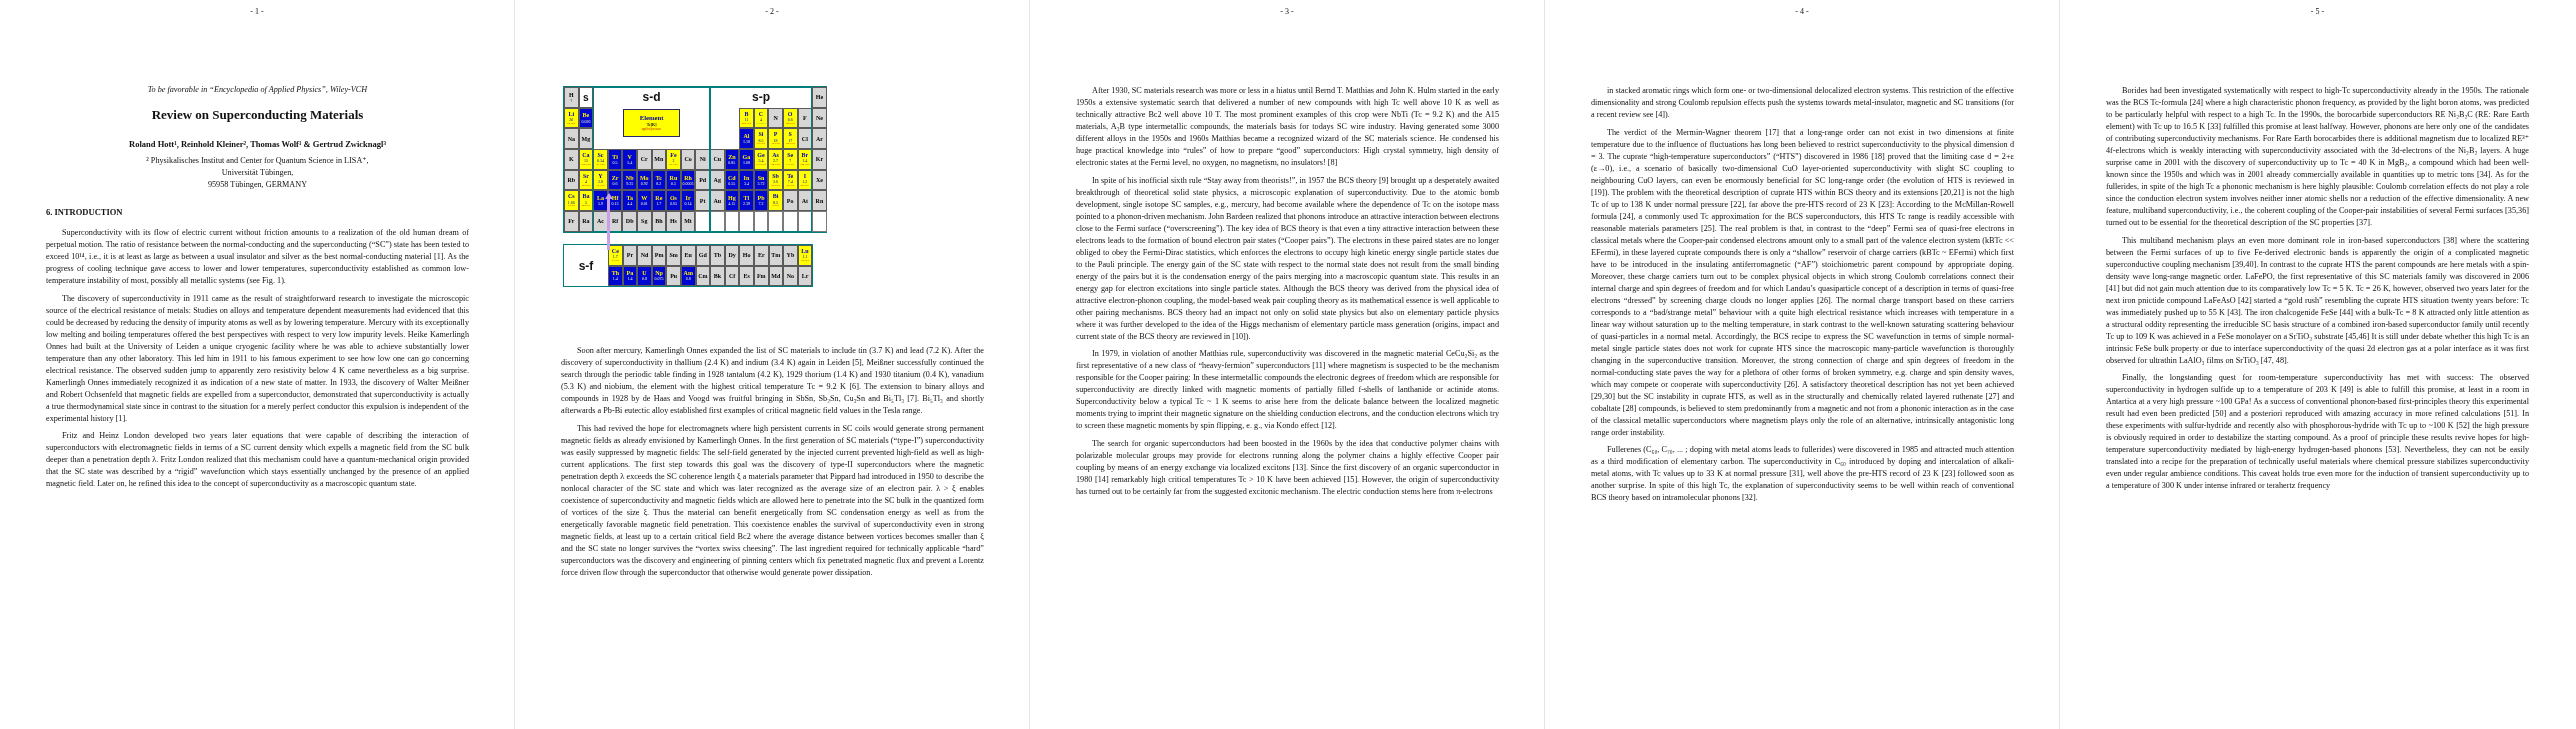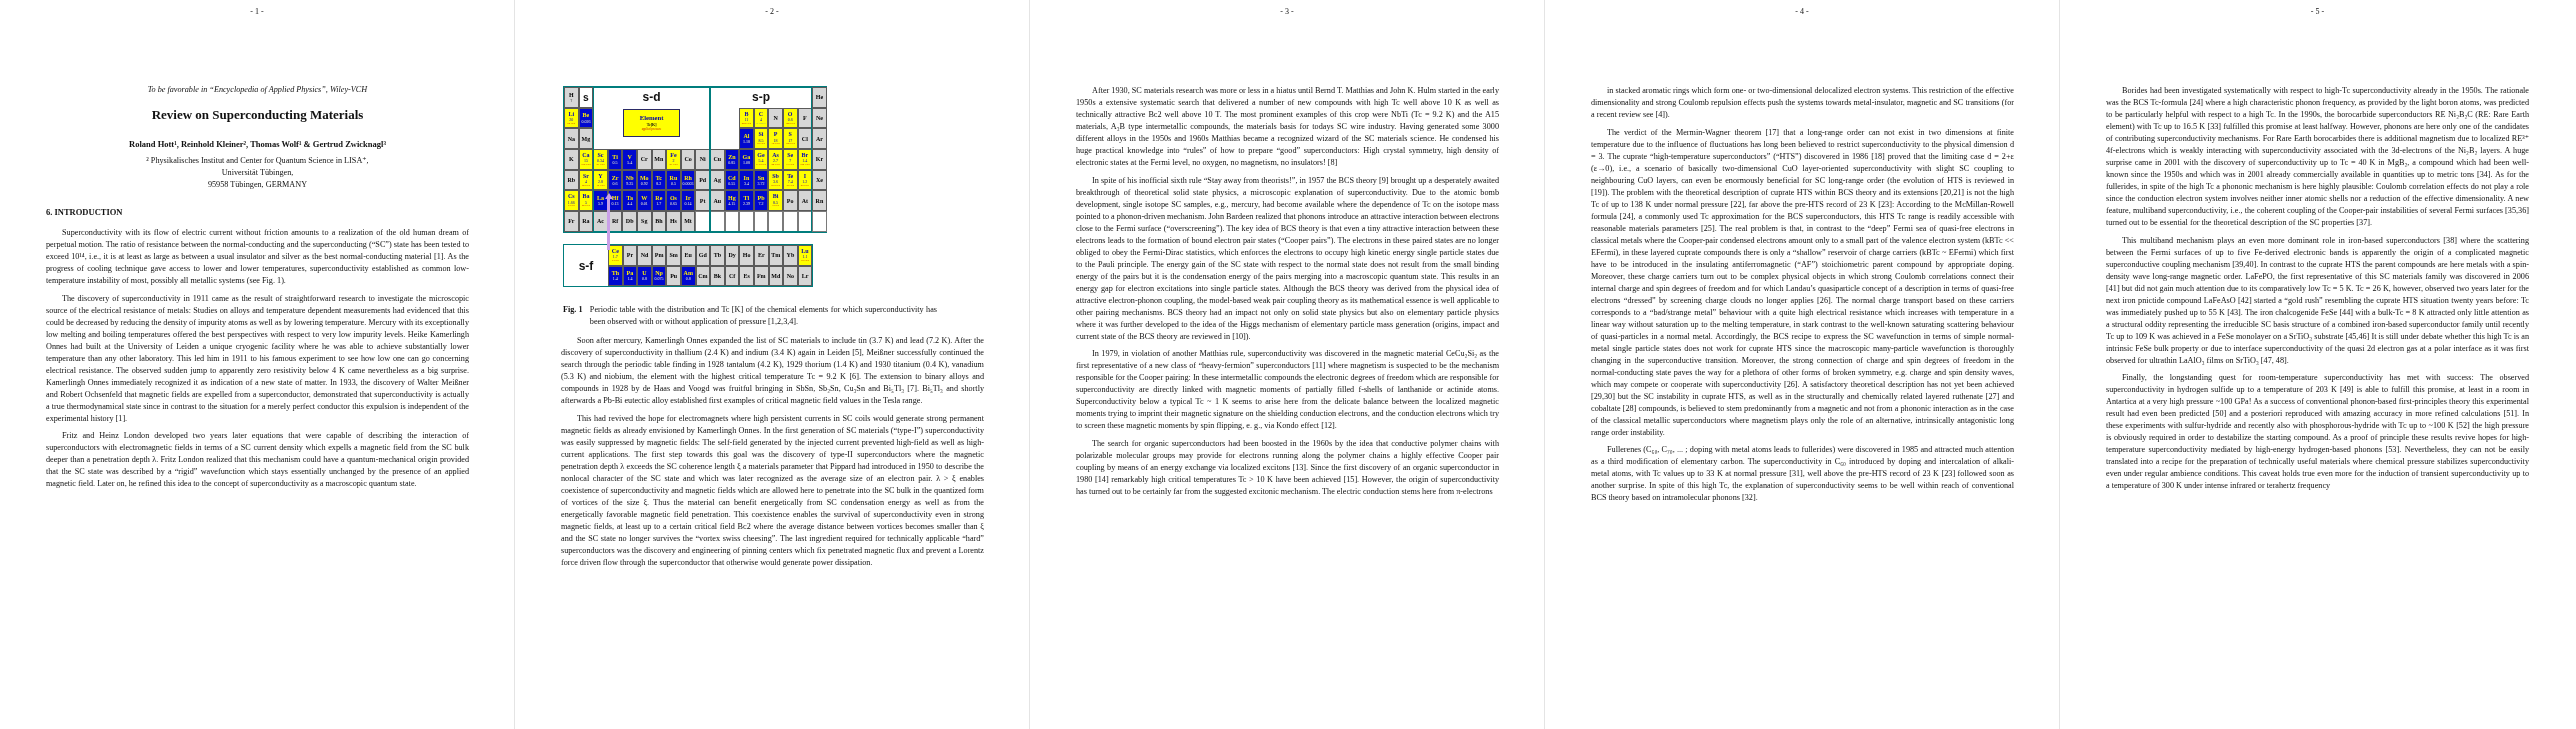--- a/index.html
+++ b/index.html
@@ -44,21 +44,21 @@
   .legend .l2{font-size:4px;font-weight:bold;color:#111;margin-top:0.6px;}
   .legend .l3{font-size:3px;color:#cc2200;margin-top:0.6px;}
   .sflabel{grid-column:1;grid-row:1/3;display:flex;align-items:center;justify-content:center;background:#fff;
     font-family:"Liberation Sans","DejaVu Sans",sans-serif;font-weight:bold;font-size:12px;}
   .pt-arrow{position:absolute;left:42px;top:107px;width:8px;height:58px;z-index:4;}
   .pt-arrow .head{width:0;height:0;border-left:4px solid transparent;border-right:4px solid transparent;border-bottom:6.7px solid #c9a0e8;}
   .pt-arrow .shaft{width:3px;height:51px;margin-left:2.4px;background:#c9a0e8;}
   .caption{position:absolute;top:304px;left:48px;width:374px;font-size:8.2px;line-height:11.5px;display:flex;gap:7.3px;}
   .cap-label{font-weight:bold;flex:none;}
   .cap-text{text-align:justify;}
-  .page2 .content{top:335px;}
+  .page2 .content{top:345px;}
 </style>
 </head>
 <body>
 
 <div class="doc">
 
   <section class="page">
     <div class="page-header">- 1 -</div>
     <div class="content">
       <div class="pub-note">To be favorable in “Encyclopedia of Applied Physics”, Wiley-VCH</div>
@@ -527,24 +527,20 @@
           </div>
           <div class="cell g" style="grid-area: 2 / 15;">
             <div class="sym">Lr</div>
           </div>
         </div>
       <div class="pt-arrow">
         <div class="head"></div>
         <div class="shaft"></div>
       </div>
     </div>
-    <div class="caption">
-      <span class="cap-label">Fig. 1</span>
-      <span class="cap-text">Periodic table with the distribution and Tc [K] of the chemical elements for which superconductivity has been observed with or without application of pressure [1,2,3,4].</span>
-    </div>
     <div class="content">
       <div class="paras">
           <p class="para">Soon after mercury, Kamerlingh Onnes expanded the list of SC materials to include tin (3.7 K) and lead (7.2 K). After the discovery of superconductivity in thallium (2.4 K) and indium (3.4 K) again in Leiden [5], Meißner successfully continued the search through the periodic table finding in 1928 tantalum (4.2 K), 1929 thorium (1.4 K) and 1930 titanium (0.4 K), vanadium (5.3 K) and niobium, the element with the highest critical temperature Tc = 9.2 K [6]. The extension to binary alloys and compounds in 1928 by de Haas and Voogd was fruitful bringing in SbSn, Sb₂Sn, Cu₃Sn and Bi₅Tl₃ [7]. Bi₅Tl₃ and shortly afterwards a Pb-Bi eutectic alloy established first examples of critical magnetic field values in the Tesla range.</p>
           <p class="para">This had revived the hope for electromagnets where high persistent currents in SC coils would generate strong permanent magnetic fields as already envisioned by Kamerlingh Onnes. In the first generation of SC materials (“type-I”) superconductivity was easily suppressed by magnetic fields: The self-field generated by the injected current prevented high-field as well as high-current applications. The first step towards this goal was the discovery of type-II superconductors where the magnetic penetration depth λ exceeds the SC coherence length ξ a materials parameter that Pippard had introduced in 1950 to describe the nonlocal character of the SC state and which was later recognized as the average size of an electron pair. λ &gt; ξ enables coexistence of superconductivity and magnetic fields which are allowed here to penetrate into the SC bulk in the quantized form of vortices of the size ξ. Thus the material can benefit energetically from SC condensation energy as well as from the energetically favorable magnetic field penetration. This coexistence enables the survival of superconductivity even in strong magnetic fields, at least up to a certain critical field Bc2 where the average distance between vortices becomes smaller than ξ and the SC state no longer survives the “vortex swiss cheesing”. The last ingredient required for technically applicable “hard” superconductors was the discovery and engineering of pinning centers which fix penetrated magnetic flux and prevent a Lorentz force driven flow through the superconductor that otherwise would generate power dissipation.</p>
         </div>
     </div>
   </section>
 
   <section class="page">
     <div class="page-header">- 3 -</div>

